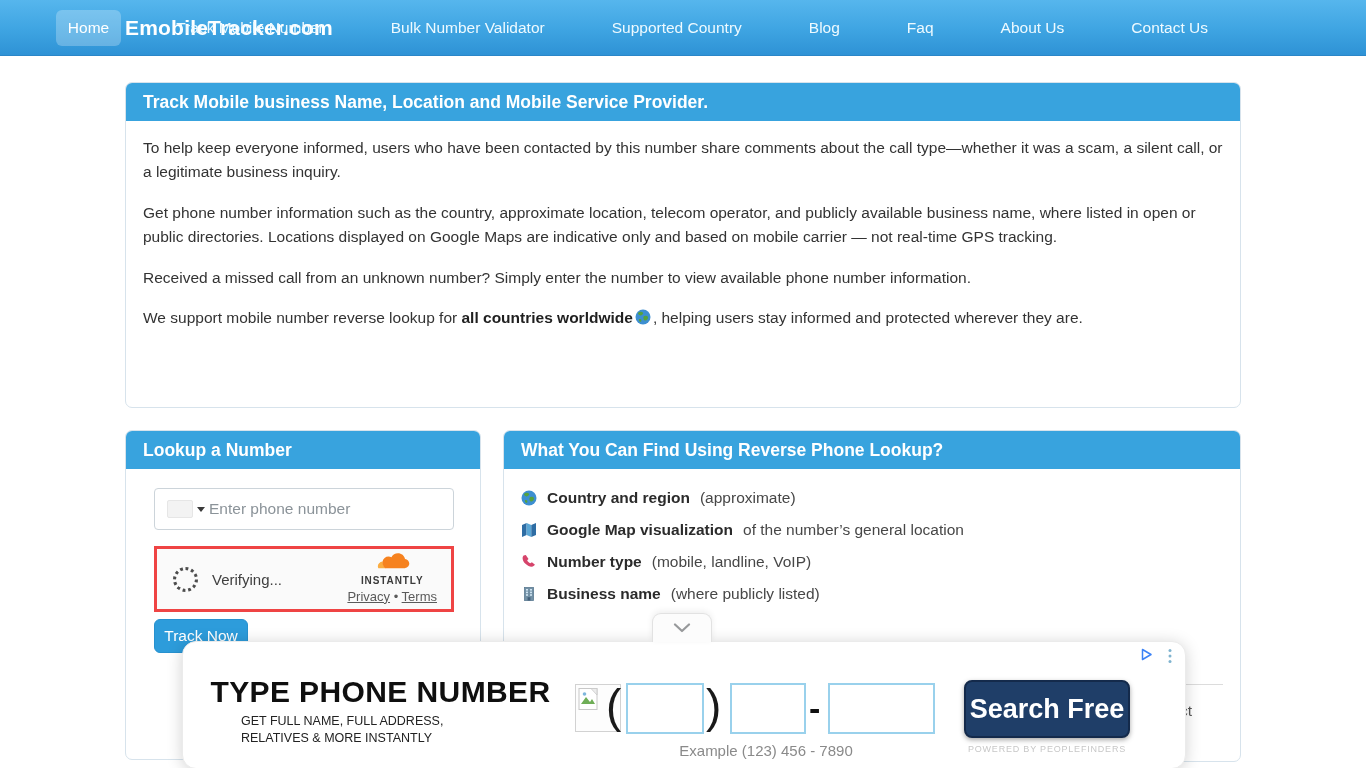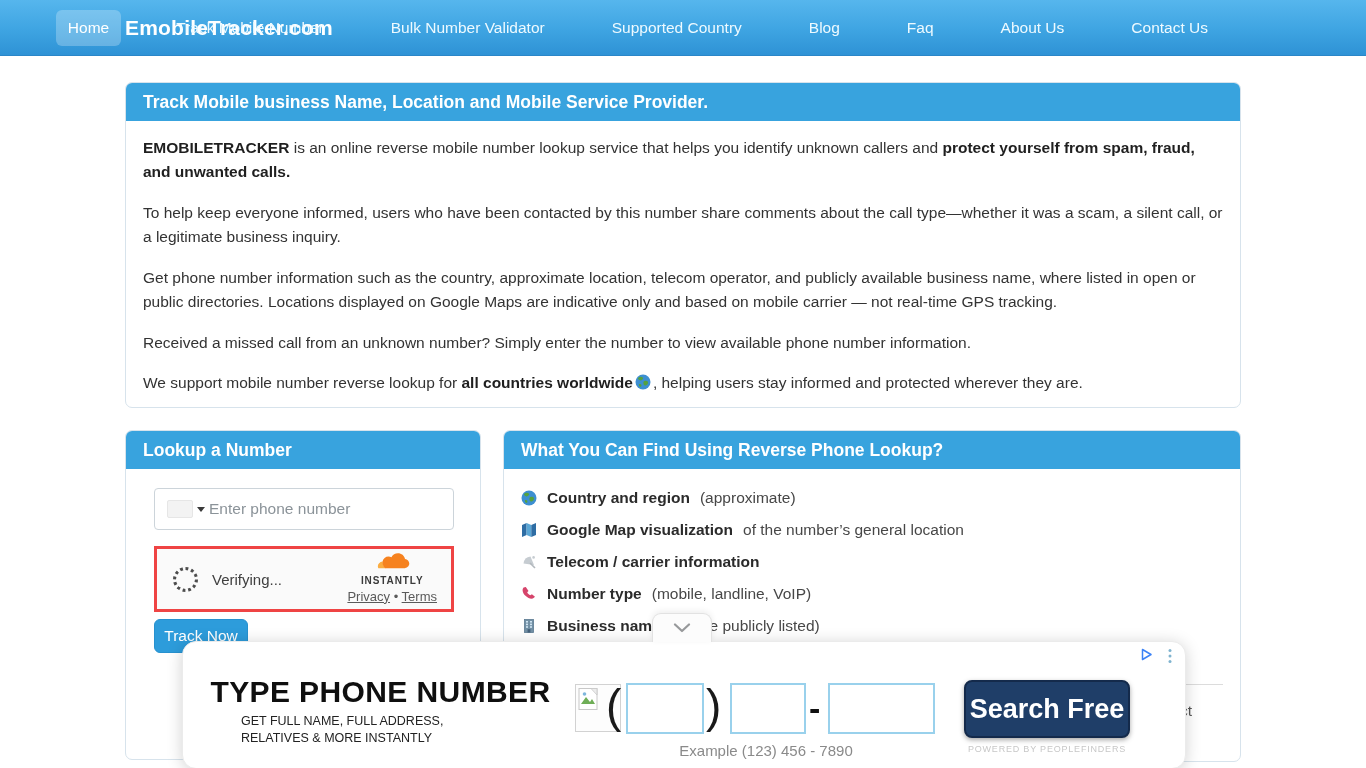--- a/index.html
+++ b/index.html
@@ -118,21 +118,20 @@
         <li class="nav-item" data-interactable="true">Blog</li>
         <li class="nav-item" data-interactable="true">Faq</li>
         <li class="nav-item" data-interactable="true">About Us</li>
         <li class="nav-item" data-interactable="true">Contact Us</li>
       </ul>
   </div>
 
   <div class="card intro-card" data-interactable="false">
     <div class="card-header" data-interactable="false">Track Mobile business Name, Location and Mobile Service Provider.</div>
     <div class="intro-body" data-interactable="false">
-        <p data-interactable="false"><strong data-interactable="false">EMOBILETRACKER</strong><span data-interactable="false"> is an online reverse mobile number lookup service that helps you identify unknown callers and </span><strong data-interactable="false">protect yourself from spam, fraud, and unwanted calls.</strong></p>
         <p data-interactable="false"><span data-interactable="false">To help keep everyone informed, users who have been contacted by this number share comments about the call type—whether it was a scam, a silent call, or a legitimate business inquiry.</span></p>
         <p data-interactable="false"><span data-interactable="false">Get phone number information such as the country, approximate location, telecom operator, and publicly available business name, where listed in open or public directories. Locations displayed on Google Maps are indicative only and based on mobile carrier — not real-time GPS tracking.</span></p>
         <p data-interactable="false"><span data-interactable="false">Received a missed call from an unknown number? Simply enter the number to view available phone number information.</span></p>
         <p data-interactable="false"><span data-interactable="false">We support mobile number reverse lookup for </span><strong data-interactable="false">all countries worldwide</strong><span class="icon inline-icon" data-interactable="false">
             <svg width="16" height="16" viewBox="0 0 16 16">
               <circle cx="8" cy="8" r="7.5" fill="#3d8fd1"></circle>
               <path d="M3 4 Q5 2 7 3 Q9 4 7.5 5.5 Q5.5 7 4.5 6 Q2.8 5.5 3 4Z" fill="#55a23e"></path>
               <path d="M9 7 Q12 6 13 8 Q13.5 10 11 11.5 Q9 12 8.5 10 Q8 8 9 7Z" fill="#55a23e"></path>
               <path d="M4 10 Q6 9.5 6.5 11 Q6.5 13 5 13 Q3.5 12 4 10Z" fill="#55a23e"></path>
             </svg>
@@ -191,31 +190,20 @@
           <li data-interactable="false">
             <span class="icon" data-interactable="false">
               <svg width="16" height="16" viewBox="0 0 16 16">
                 <polygon points="1,3 5.6,1 5.6,13 1,15" fill="#2e6da4"></polygon>
                 <polygon points="5.6,1 10.3,3 10.3,15 5.6,13" fill="#5aa7d6"></polygon>
                 <polygon points="10.3,3 15,1 15,13 10.3,15" fill="#2e6da4"></polygon>
               </svg>
             </span>
             <strong data-interactable="false">Google Map visualization</strong>
             <span data-interactable="false"> of the number’s general location</span>
-          </li>
-          <li data-interactable="false">
-            <span class="icon" data-interactable="false">
-              <svg width="16" height="16" viewBox="0 0 16 16">
-                <path d="M2.5 9.5 A8 8 0 0 1 9.5 2.5 L13 11 Z" fill="#c6ccd1"></path>
-                <line x1="9" y1="9" x2="14" y2="14" stroke="#b2b8bd" stroke-width="1.6"></line>
-                <circle cx="12.6" cy="3.4" r="1.3" fill="#c6ccd1"></circle>
-              </svg>
-            </span>
-            <strong data-interactable="false">Telecom / carrier information</strong>
-            <span data-interactable="false"></span>
           </li>
           <li data-interactable="false">
             <span class="icon" data-interactable="false">
               <svg width="16" height="16" viewBox="0 0 16 16">
                 <path d="M2.6 1.4 C1 3 1.2 6.5 4.5 9.8 C7.8 13.1 11.3 13.4 12.9 11.8 L14 10.7 L10.9 8.2 L9.3 9.3 C8.1 8.9 6.6 7.5 6.2 6.3 L7.5 4.9 L4.8 1.1 Z" fill="#d6446b"></path>
               </svg>
             </span>
             <strong data-interactable="false">Number type</strong>
             <span data-interactable="false"> (mobile, landline, VoIP)</span>
           </li>

